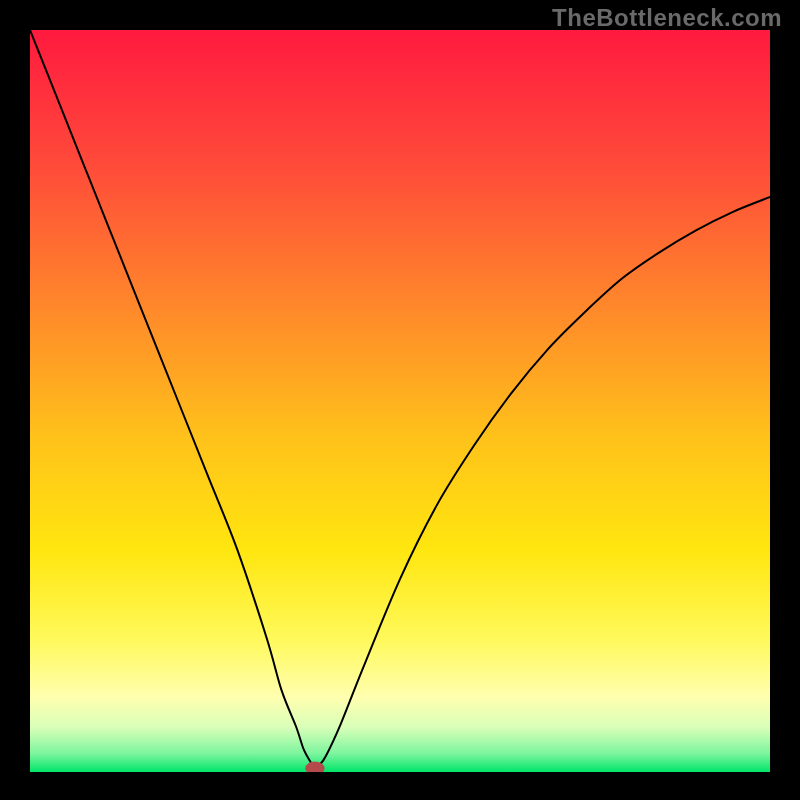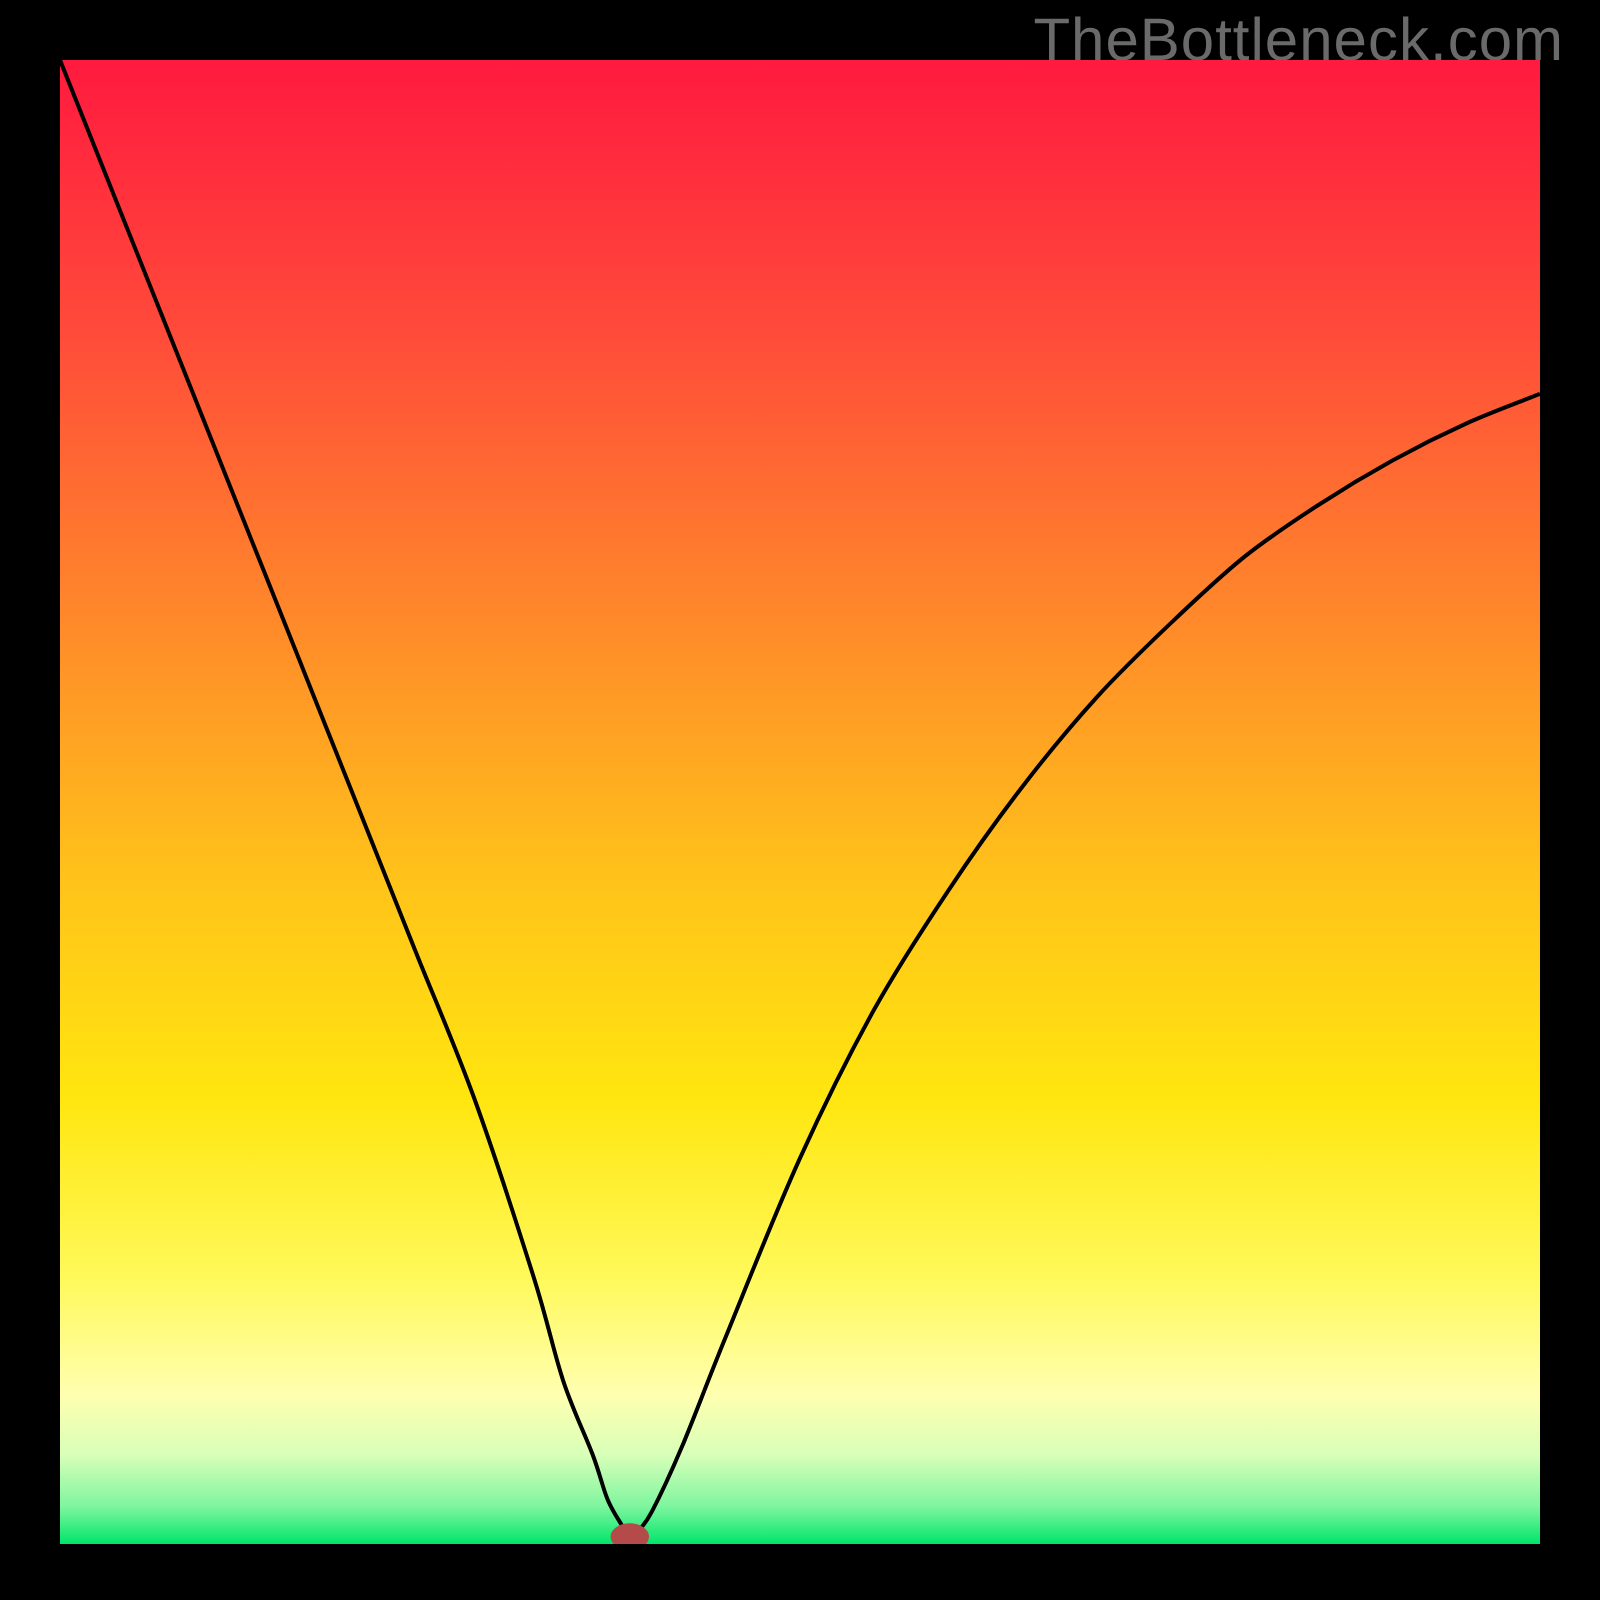--- a/index.html
+++ b/index.html
@@ -15,22 +15,22 @@
     position: relative;
     width: 800px;
     height: 800px;
     background: #000000;
   }
   .watermark {
     position: absolute;
     top: 4px;
     right: 18px;
     color: #6a6a6a;
-    font-size: 30px;
-    font-weight: 400;
+    font-size: 24px;
+    font-weight: 700;
     letter-spacing: 0.5px;
     user-select: none;
   }
   .plot-area {
     position: absolute;
     left: 30px;
     top: 30px;
     width: 740px;
     height: 742px;
   }

